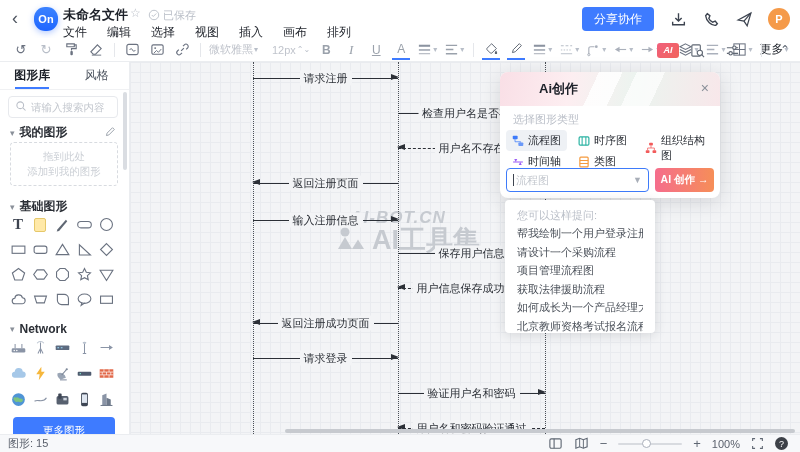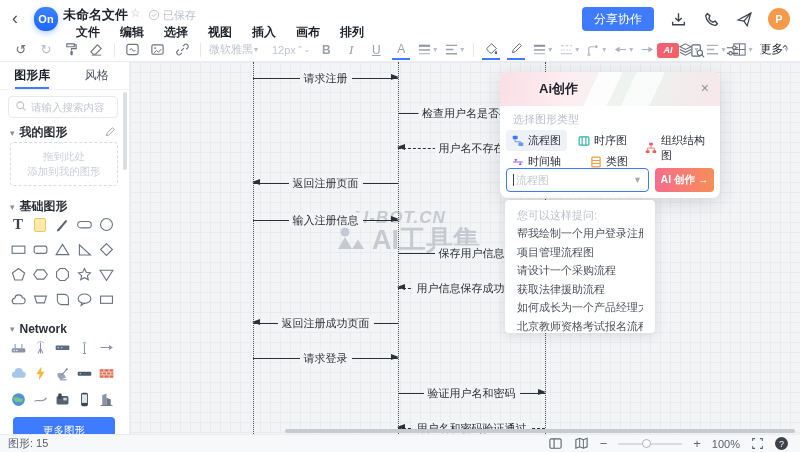--- a/index.html
+++ b/index.html
@@ -9,21 +9,21 @@
 
   
   #header { position:absolute; left:0; top:0; width:800px; height:38px; background:#fff; }
   .back-btn { position:absolute; left:12px; top:8px; font-size:18px; color:#4e5560; cursor:pointer; }
   .logo { position:absolute; left:34px; top:7px; width:24px; height:24px; border-radius:11px;
           background:linear-gradient(180deg,#3b82ff,#1f66ff); color:#fff; font-weight:bold; font-size:11px;
           display:flex; align-items:center; justify-content:center; box-shadow:0 2px 6px rgba(47,110,255,.35); }
   .doc-title { position:absolute; left:63px; top:6px; font-size:13px; font-weight:bold; color:#1d2129; }
   .star { position:absolute; left:130px; top:6px; font-size:12px; color:#b9bec7; cursor:pointer; }
   .saved { position:absolute; left:148px; top:8px; display:flex; align-items:center; gap:3px; font-size:11px; color:#b9bec7; }
-  #menu-row { position:absolute; left:76px; top:24px; display:flex; gap:20px; font-size:12px; color:#1d2129;font-weight:bold; }
+  #menu-row { position:absolute; left:63px; top:24px; display:flex; gap:20px; font-size:12px; color:#1d2129; }
   #menu-row span { cursor:pointer; }
   .hdr-right { position:absolute; right:10px; top:0; height:38px; display:flex; align-items:center; gap:15px; }
   .share-btn { height:24px; padding:0 12px; background:#3e7bff; color:#fff; font-size:12px; border:none;
                border-radius:4px; display:flex; align-items:center; cursor:pointer; }
   .hdr-icon { width:18px; height:18px; display:flex; align-items:center; justify-content:center; cursor:pointer; }
   .avatar { width:22px; height:22px; border-radius:50%; background:#f59a49; color:#fff; font-size:11px; font-weight:bold;
             display:flex; align-items:center; justify-content:center; cursor:pointer; }
 
   
   #toolbar { position:absolute; left:0; top:38px; width:800px; height:24px; background:#fff;
@@ -719,21 +719,21 @@
         </div>
         <div class="chip" style="left: 6px; top: 79px;">
           <span class="cicon" style="color: rgb(155, 92, 246);">
             <svg width="12" height="12" viewBox="0 0 16 16">
               <path d="M1.5 8h13" stroke="currentColor" stroke-width="1.4"></path>
               <path d="M5 8L3 4h4zM11 8l-2 4h4z" fill="currentColor"></path>
             </svg>
           </span>
           <span>时间轴</span>
         </div>
-        <div class="chip" style="left: 84px; top: 79px;">
+        <div class="chip" style="left: 72px; top: 79px;">
           <span class="cicon" style="color: rgb(245, 154, 62);">
             <svg width="12" height="12" viewBox="0 0 16 16">
               <rect x="2.5" y="1.5" width="11" height="13" rx="1.2" fill="none" stroke="currentColor" stroke-width="1.6"></rect>
               <path d="M2.5 6h11M2.5 10h11" stroke="currentColor" stroke-width="1.4"></path>
             </svg>
           </span>
           <span>类图</span>
         </div>
       </div>
     <div class="ai-input-wrap">
@@ -741,22 +741,22 @@
       <input class="ai-input" placeholder="流程图" style="">
       <span class="dd-caret">▼</span>
     </div>
     <button class="ai-create">AI 创作 →</button>
   </div>
 
   <div id="suggest">
     <div class="sg-title">您可以这样提问:</div>
     <div id="sg-list">
         <div class="sg-item">帮我绘制一个用户登录注册流程</div>
+        <div class="sg-item">请设计一个采购流程</div>
         <div class="sg-item">项目管理流程图</div>
-        <div class="sg-item">请设计一个采购流程</div>
         <div class="sg-item">获取法律援助流程</div>
         <div class="sg-item">如何成长为一个产品经理大神</div>
         <div class="sg-item">北京教师资格考试报名流程图</div>
       </div>
   </div>
 
   <div id="statusbar">
     <span class="st-left">图形: 15</span>
     <div class="st-right">
       <span class="st-ic">

